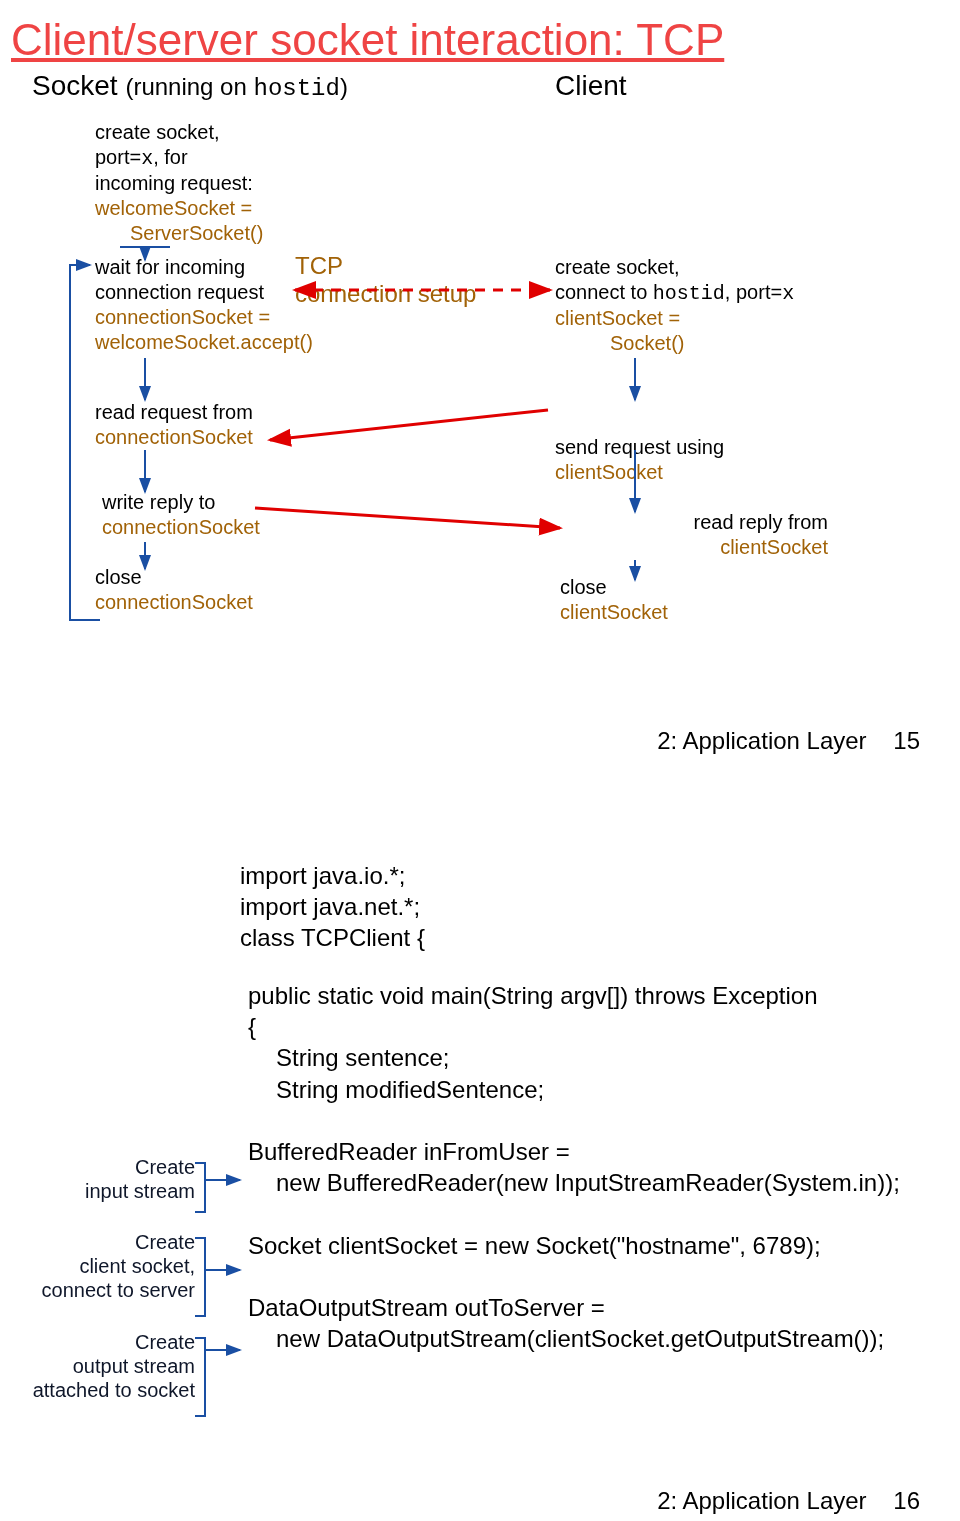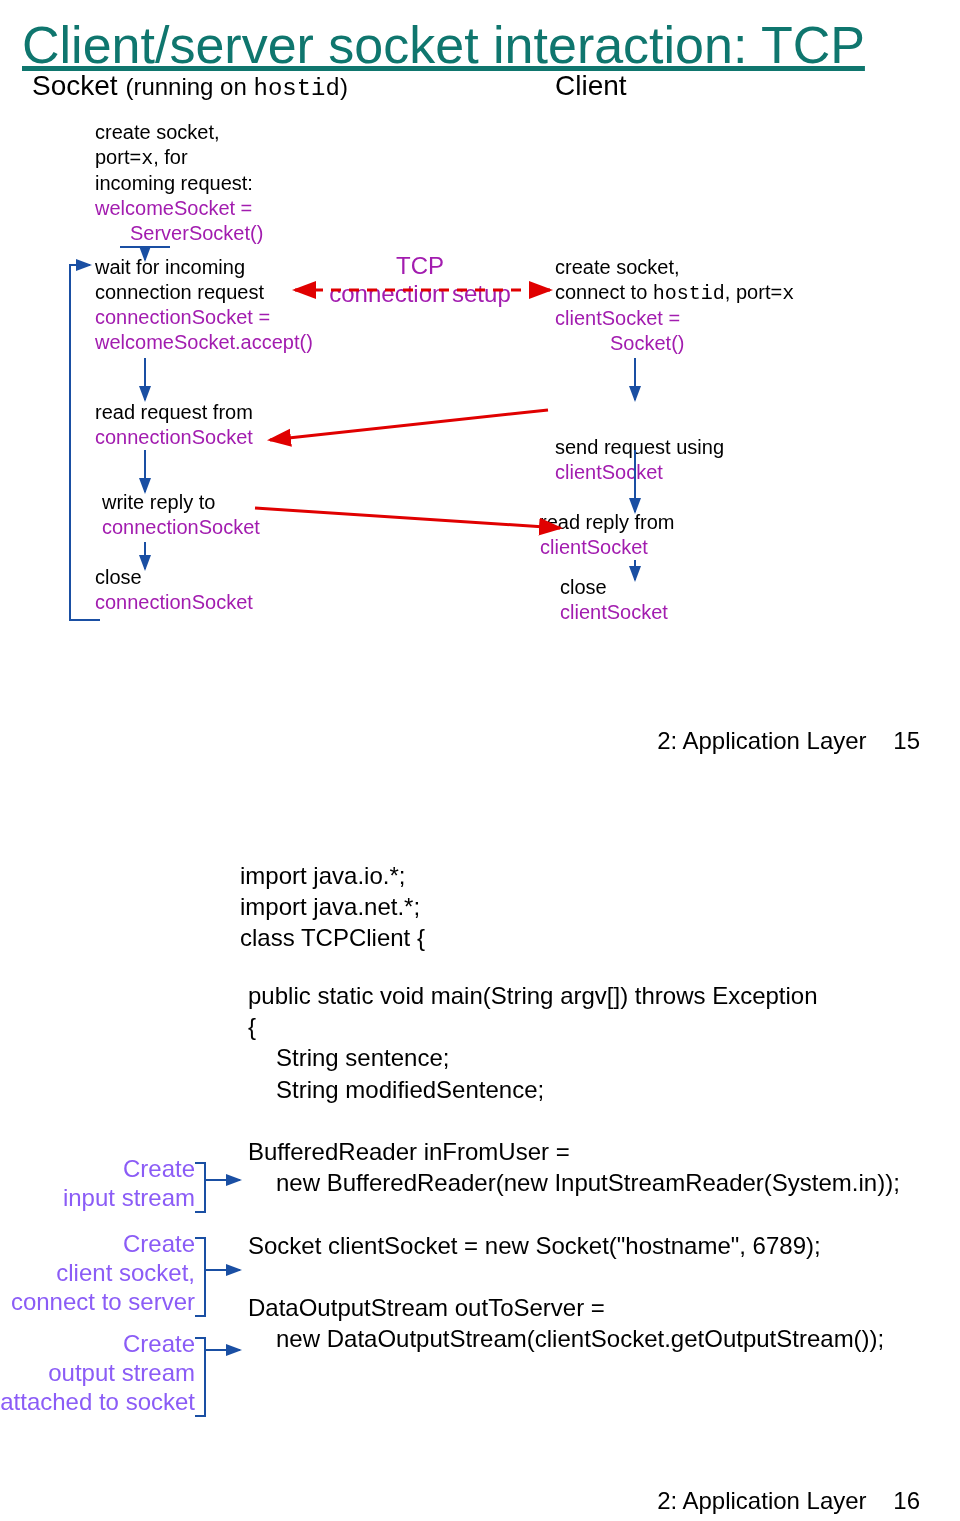--- a/index.html
+++ b/index.html
@@ -9,34 +9,34 @@
     background: #fff;
     width: 960px;
   }
   .slide {
     width: 960px;
     position: relative;
     box-sizing: border-box;
     padding: 10px 10px 30px 10px;
   }
   .title {
-    color: #0f766e;
+    color: #ef4444;
     font-family: "Trebuchet MS", "Lucida Sans", sans-serif;
-    font-size: 52px;
+    font-size: 44px;
     text-decoration: underline;
-    margin: 5px 0 10px 12px;
+    margin: 5px 0 10px 1px;
     font-weight: normal;
   }
   .subhead {
     font-family: "Trebuchet MS", "Lucida Sans", sans-serif;
     font-size: 28px;
     color: #000;
   }
   .mono { font-family: "Courier New", monospace; }
-  .red { color: #a21caf; }
+  .red { color: #a16207; }
   .box {
     font-size: 20px;
     line-height: 1.25;
   }
   .footer {
     position: absolute;
     right: 40px;
     bottom: 5px;
     font-size: 24px;
     color: #000;
@@ -44,30 +44,30 @@
   
   .s1 { height: 760px; }
   .s1 .server-head { position:absolute; left:32px; top:70px; }
   .s1 .client-head { position:absolute; left:555px; top:70px;text-align:center; }
   .s1 .b-welcome { position:absolute; left:95px; top:120px; width:280px; }
   .s1 .b-wait    { position:absolute; left:95px; top:255px; width:260px; }
   .s1 .b-clientcreate { position:absolute; left:555px; top:255px; width:320px; }
   .s1 .b-readreq { position:absolute; left:95px; top:400px; width:260px; }
   .s1 .b-sendreq { position:absolute; left:555px; top:387px; width:260px;margin-top:48px; }
   .s1 .b-write   { position:absolute; left:102px; top:490px; width:260px; }
-  .s1 .b-readrep { position:absolute; left:540px; top:510px; width:260px; }
+  .s1 .b-readrep { position:absolute; left:568px; top:510px; width:260px;text-align:right; }
   .s1 .b-closeS  { position:absolute; left:95px; top:565px; width:260px; }
   .s1 .b-closeC  { position:absolute; left:560px; top:575px; width:260px; }
-  .s1 .tcp-setup { position:absolute; left:295px; top:252px; width:250px; font-size:24px; text-align:center;}
+  .s1 .tcp-setup { position:absolute; left:295px; top:252px; width:250px; font-size:24px; }
   svg.overlay { position:absolute; left:0; top:0; width:960px; height:760px; pointer-events:none; }
   
   .s2 { height: 760px; }
   .s2 .code-top { position:absolute; left:240px; top:100px; font-size:24px; line-height:1.3; }
   .s2 .code-mid { position:absolute; left:248px; top:220px; font-size:24px; line-height:1.3; width:720px; }
-  .s2 .annot { position:absolute; color:#8b5cf6; font-family:"Trebuchet MS",sans-serif; font-size:24px; text-align:right; line-height:1.2; }
+  .s2 .annot { position:absolute; color:#0f172a; font-family:"Trebuchet MS",sans-serif; font-size:20px; text-align:right; line-height:1.2; }
   .s2 .a1 { left:0px; top:395px; width:195px; }
   .s2 .a2 { left:0px; top:470px; width:195px; }
   .s2 .a3 { left:0px; top:570px; width:195px; }
   svg.overlay2 { position:absolute; left:0; top:0; width:960px; height:760px; pointer-events:none; }
 </style>
 </head>
 <body>
 
 <div class="slide s1">
   <div class="title">Client/server socket interaction: TCP</div>

